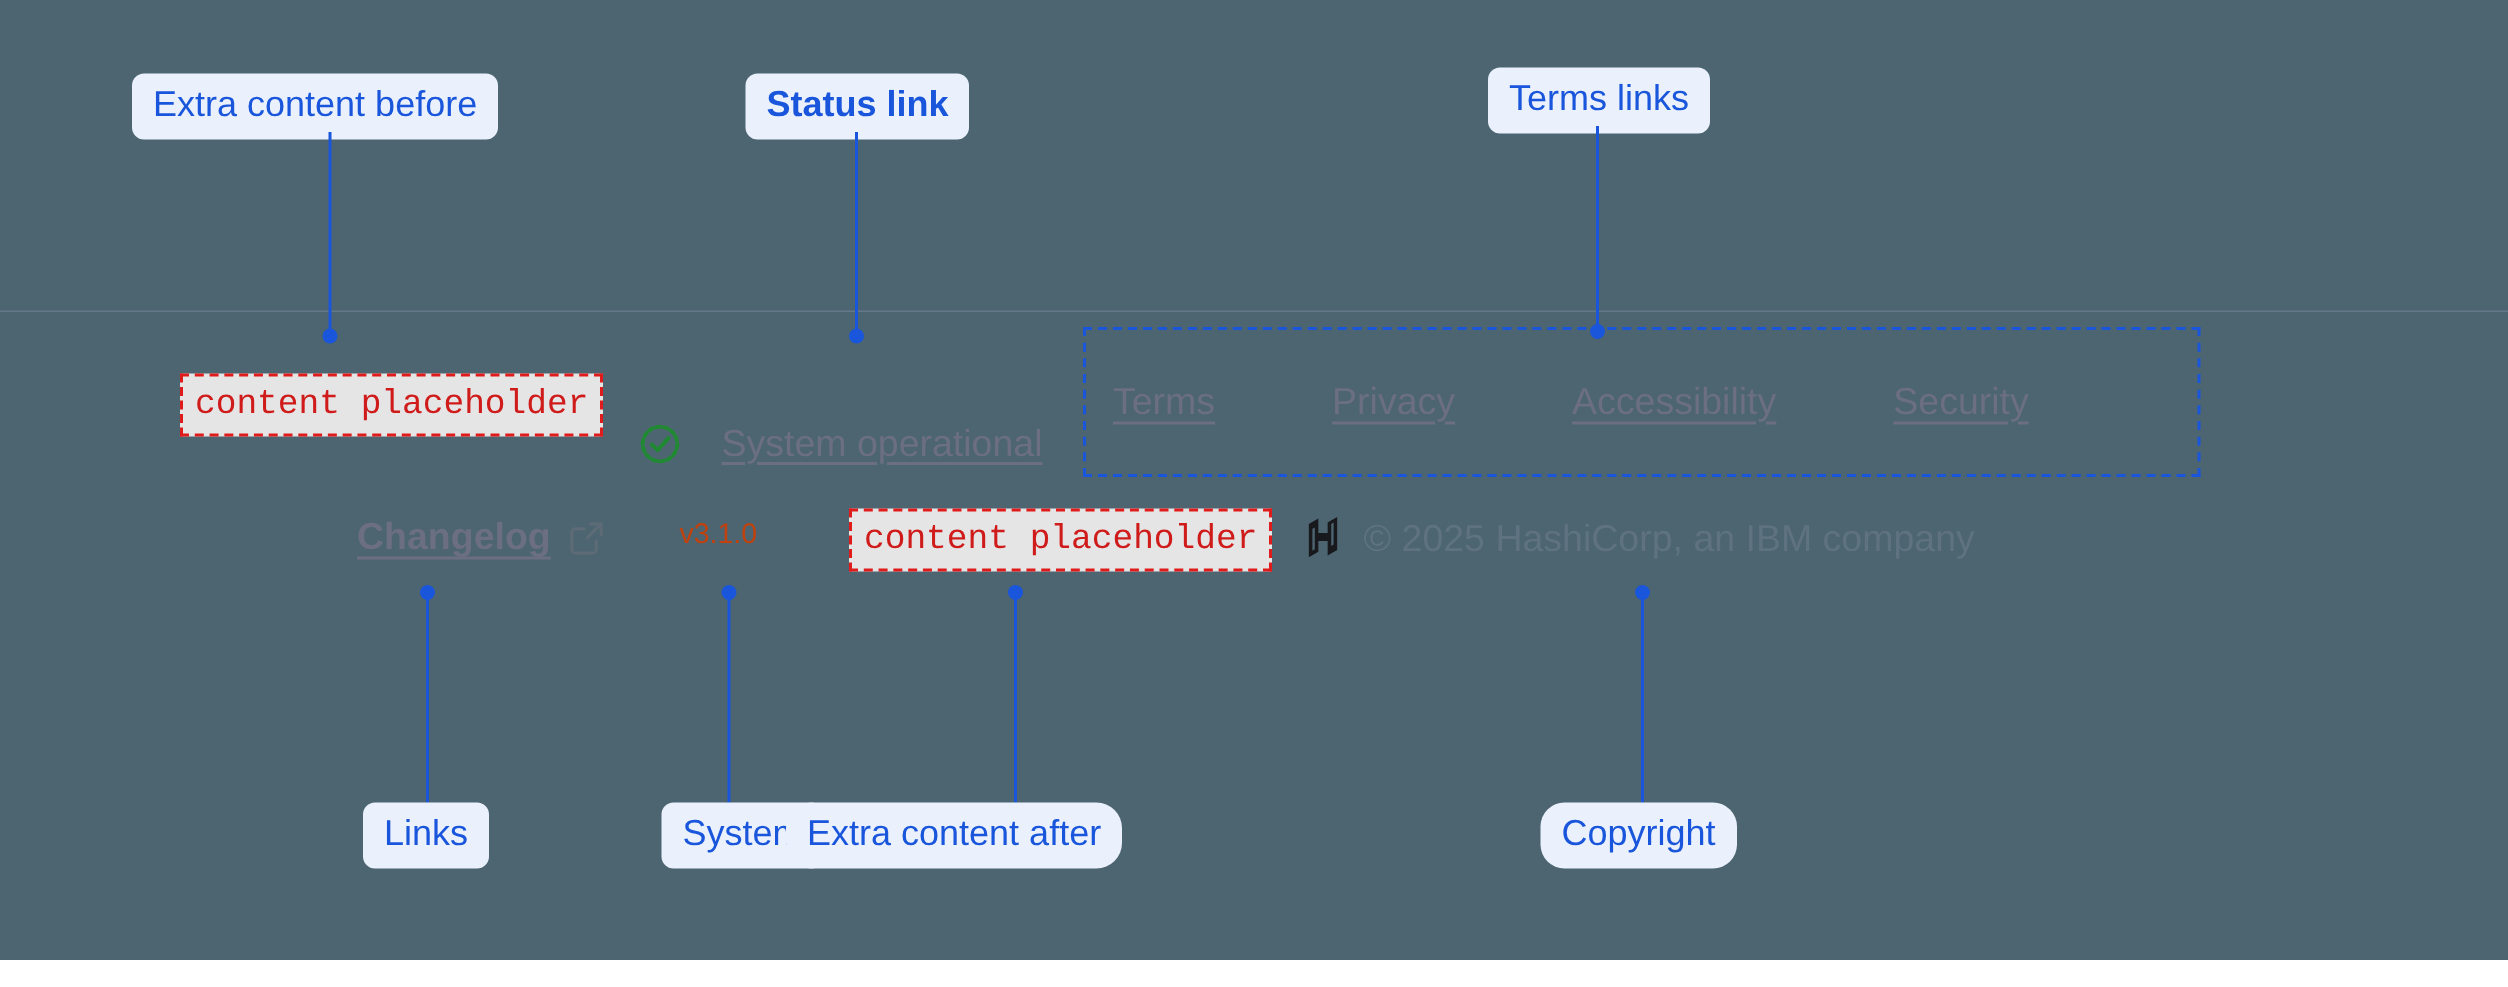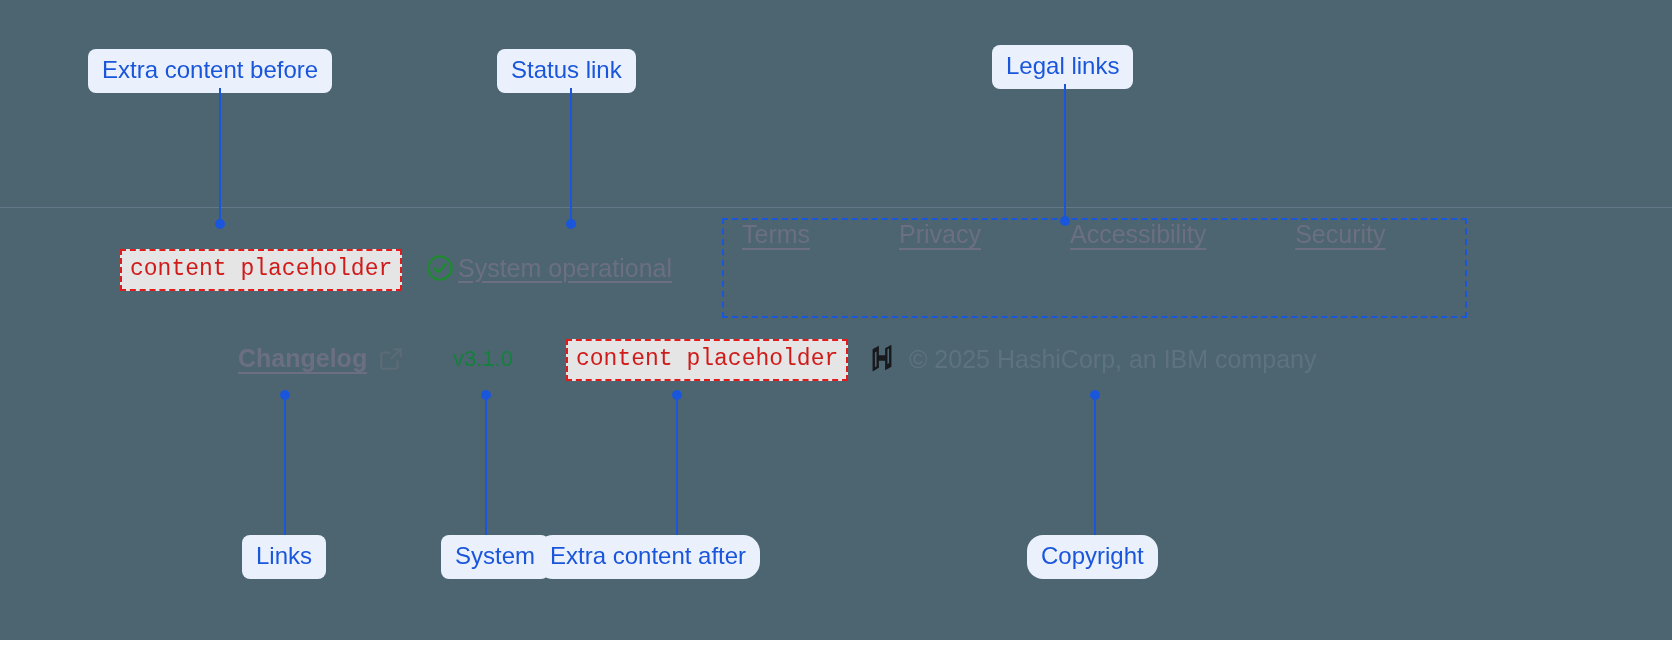--- a/index.html
+++ b/index.html
@@ -81,36 +81,38 @@
     border: 2px dashed #e01b1b;
     padding: 6px 8px 7px 8px;
     white-space: nowrap;
     line-height: 1.1;
   }
 
   .status-link {
     position: absolute;
     display: flex;
     align-items: center;
-    gap: 3px;
-    white-space: nowrap;
+    gap: 26px;
+    white-space: nowrap;
+    margin-top: 28px;
   }
   .status-text {
     font-size: 25px;
     color: #6b6f81;
     text-decoration: underline;
     text-underline-offset: 4px;
     text-decoration-thickness: 1.5px;
   }
 
   .legal-box {
     position: absolute;
     border: 2px dashed #1a56db;
     display: flex;
-    gap: 15px;
+    align-items: center;
+    gap: 4px;
   }
   .legal-link {
     font-size: 25px;
     color: #6b6f81;
     text-decoration: underline;
     text-underline-offset: 5px;
     text-decoration-thickness: 1.5px;
     white-space: nowrap;
     padding: 0 37px;
   }
@@ -125,22 +127,22 @@
   .changelog-text {
     font-size: 25px;
     color: #6b6f81;
     text-decoration: underline;
     text-underline-offset: 5px;
     text-decoration-thickness: 1.5px;
   }
 
   .version {
     position: absolute;
-    font-size: 22px;
-    color: #15803d;
+    font-size: 19px;
+    color: #c2410c;
     white-space: nowrap;
   }
 
   .copyright-group {
     position: absolute;
     display: flex;
     align-items: center;
     gap: 13px;
     white-space: nowrap;
   }
@@ -157,25 +159,25 @@
 
 <div id="stage">
 
   <div class="surface"></div>
   <div class="surface-divider"></div>
 
   <div class="callout" style="left:88px; top:49px;">Extra content before</div>
   <div class="leader" style="left:219px; top:88px; height:136px;"></div>
   <div class="leader-dot" style="left:215px; top:219px;"></div>
 
-  <div class="callout" style="left:497px; top:49px;">Status link</div>
+  <div class="callout" style="left:497px; top:49px;font-weight:bold;">Status link</div>
   <div class="leader" style="left:570px; top:88px; height:136px;"></div>
   <div class="leader-dot" style="left:566px; top:219px;"></div>
 
-  <div class="callout" style="left:992px; top:45px;">Legal links</div>
+  <div class="callout" style="left:992px; top:45px;">Terms links</div>
   <div class="leader" style="left:1064px; top:84px; height:137px;"></div>
   <div class="leader-dot" style="left:1060px; top:216px;"></div>
 
   <div class="placeholder" style="left:120px; top:249px;">content placeholder</div>
 
   <div class="status-link" style="left:425px; top:253px;">
     <span>
       <svg width="30" height="30" viewBox="0 0 24 24" fill="none" stroke="#1f8a32" stroke-width="2.1" stroke-linecap="round" stroke-linejoin="round">
         <circle cx="12" cy="12" r="9.2" stroke-dasharray="2.2 1.9"></circle>
         <path d="M7.6 12.3 L10.7 15.3 L16.5 8.9"></path>
@@ -221,19 +223,19 @@
   <div class="leader-dot" style="left:280px; top:390px;"></div>
   <div class="leader" style="left:284px; top:395px; height:140px;"></div>
   <div class="callout" style="left:242px; top:535px;">Links</div>
 
   <div class="leader-dot" style="left:481px; top:390px;"></div>
   <div class="leader" style="left:485px; top:395px; height:140px;"></div>
   <div class="callout" style="left:441px; top:535px;">System</div>
 
   <div class="leader-dot" style="left:672px; top:390px;"></div>
   <div class="leader" style="left:676px; top:395px; height:140px;"></div>
-  <div class="callout" style="left:536px; top:535px;border-radius:17px;">Extra content after</div>
+  <div class="callout" style="left:524px; top:535px;border-radius:17px;">Extra content after</div>
 
   <div class="leader-dot" style="left:1090px; top:390px;"></div>
   <div class="leader" style="left:1094px; top:395px; height:140px;"></div>
   <div class="callout" style="left:1027px; top:535px;border-radius:16px;">Copyright</div>
 
 </div>
 
 </body></html>

